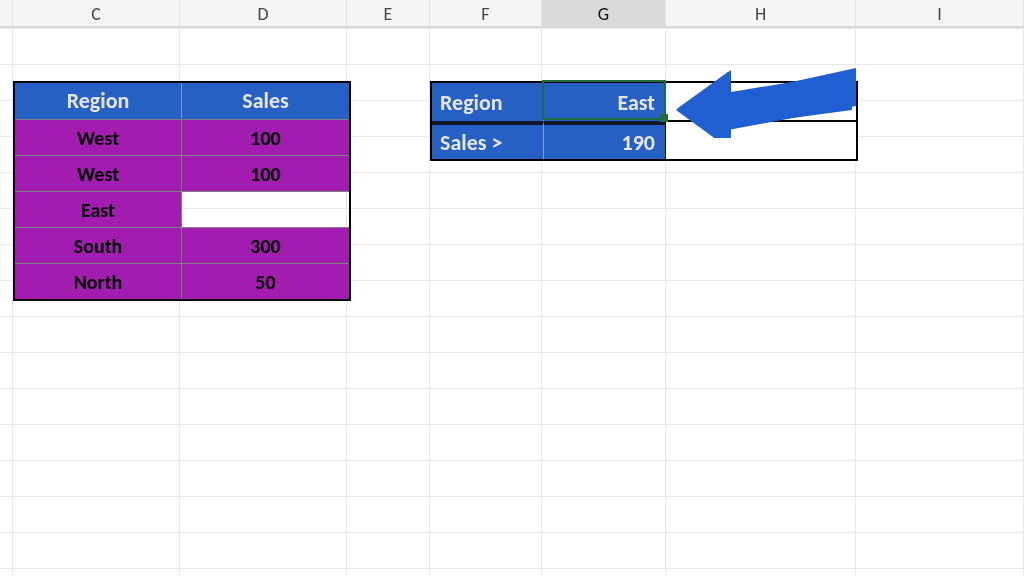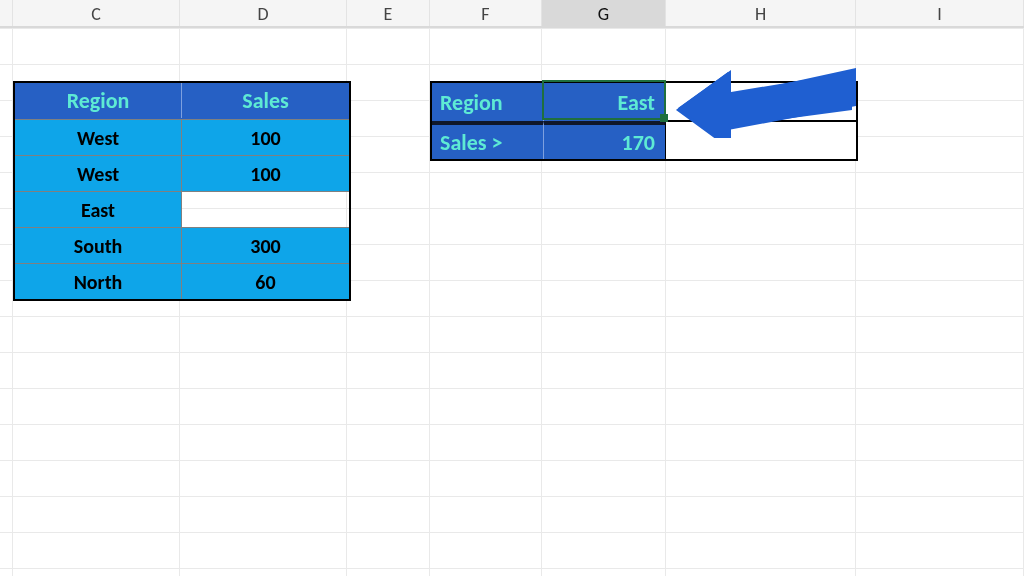--- a/index.html
+++ b/index.html
@@ -43,22 +43,22 @@
     height: 548px; 
   }
   .gridlines {
     position: absolute; inset: 0;
     pointer-events: none;
   }
   .vline { position:absolute; top:0; bottom:0; width:1px; background:#e9e9e9; }
   .hline { position:absolute; left:0; right:0; height:1px; background:#e9e9e9; }
 
   
-  .cell { display:flex; align-items:center; justify-content:center; background:#0ea5e9; }
-  .hdr  { background:#2660c4; color:#5eead4; font-weight:700; font-size:22px; }
+  .cell { display:flex; align-items:center; justify-content:center; background:#a21caf; }
+  .hdr  { background:#2660c4; color:#e5e5e5; font-weight:700; font-size:22px; }
 
   
   .datatable {
     position: absolute;
     left: 13px;     
     top: 53px;      
     border: 2px solid #000;
   }
   .datatable .row { display:flex; height:36px; }
   .datatable .c  { width:167px; border-right:1px solid #808080; }
@@ -182,33 +182,33 @@
       </div>
       <div class="row">
         <div class="cell body c">East</div>
       </div>
       <div class="row">
         <div class="cell body c">South</div>
         <div class="cell body d">300</div>
       </div>
       <div class="row">
         <div class="cell body c">North</div>
-        <div class="cell body d">60</div>
+        <div class="cell body d">50</div>
       </div>
     </div>
 
     <div class="criteria">
       <div class="row row1">
         <div class="cell hdr f">Region</div>
         <div class="cell hdr g">East</div>
         <div class="hcell h">300</div>
       </div>
       <div class="row row2">
         <div class="cell hdr f">Sales &gt;</div>
-        <div class="cell hdr g">170</div>
+        <div class="cell hdr g">190</div>
         <div class="h"></div>
       </div>
     </div>
 
     <div class="sel-outline">
       <div class="sel-handle"></div>
     </div>
 
     <svg class="arrow" viewBox="0 0 180 90">
       <g fill="#1f5fd1">

